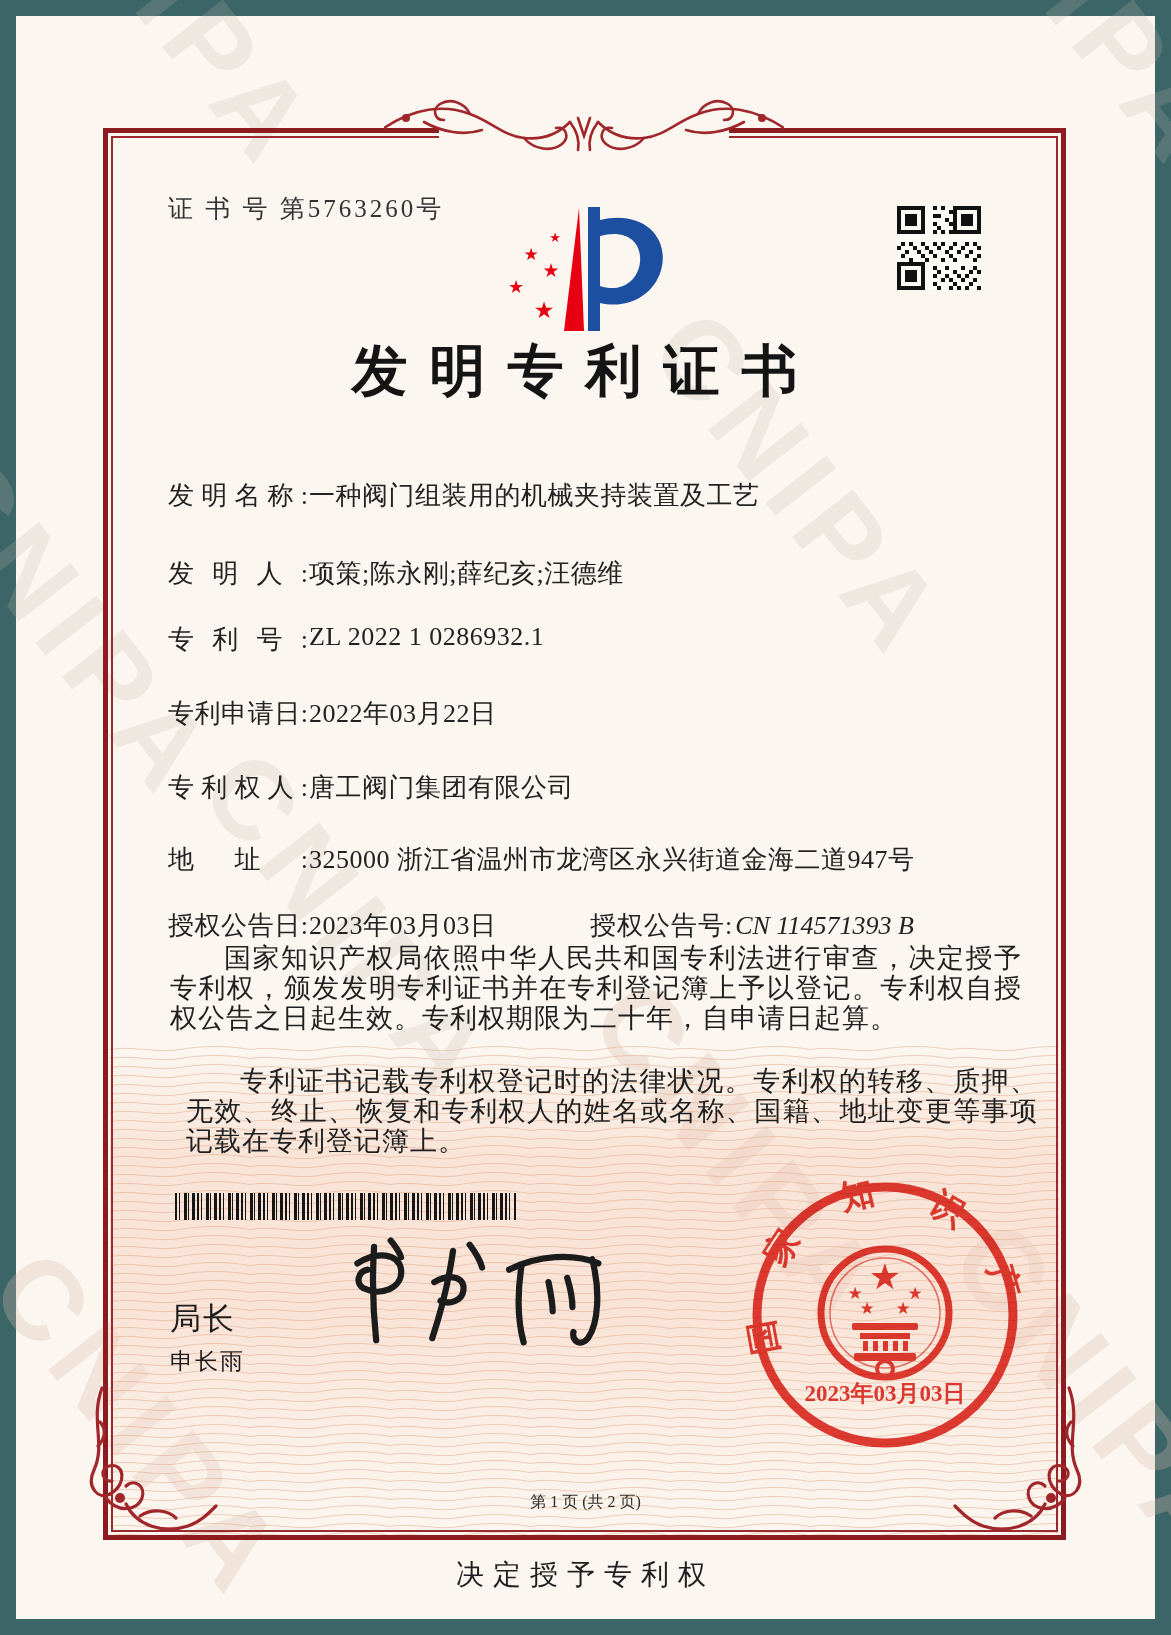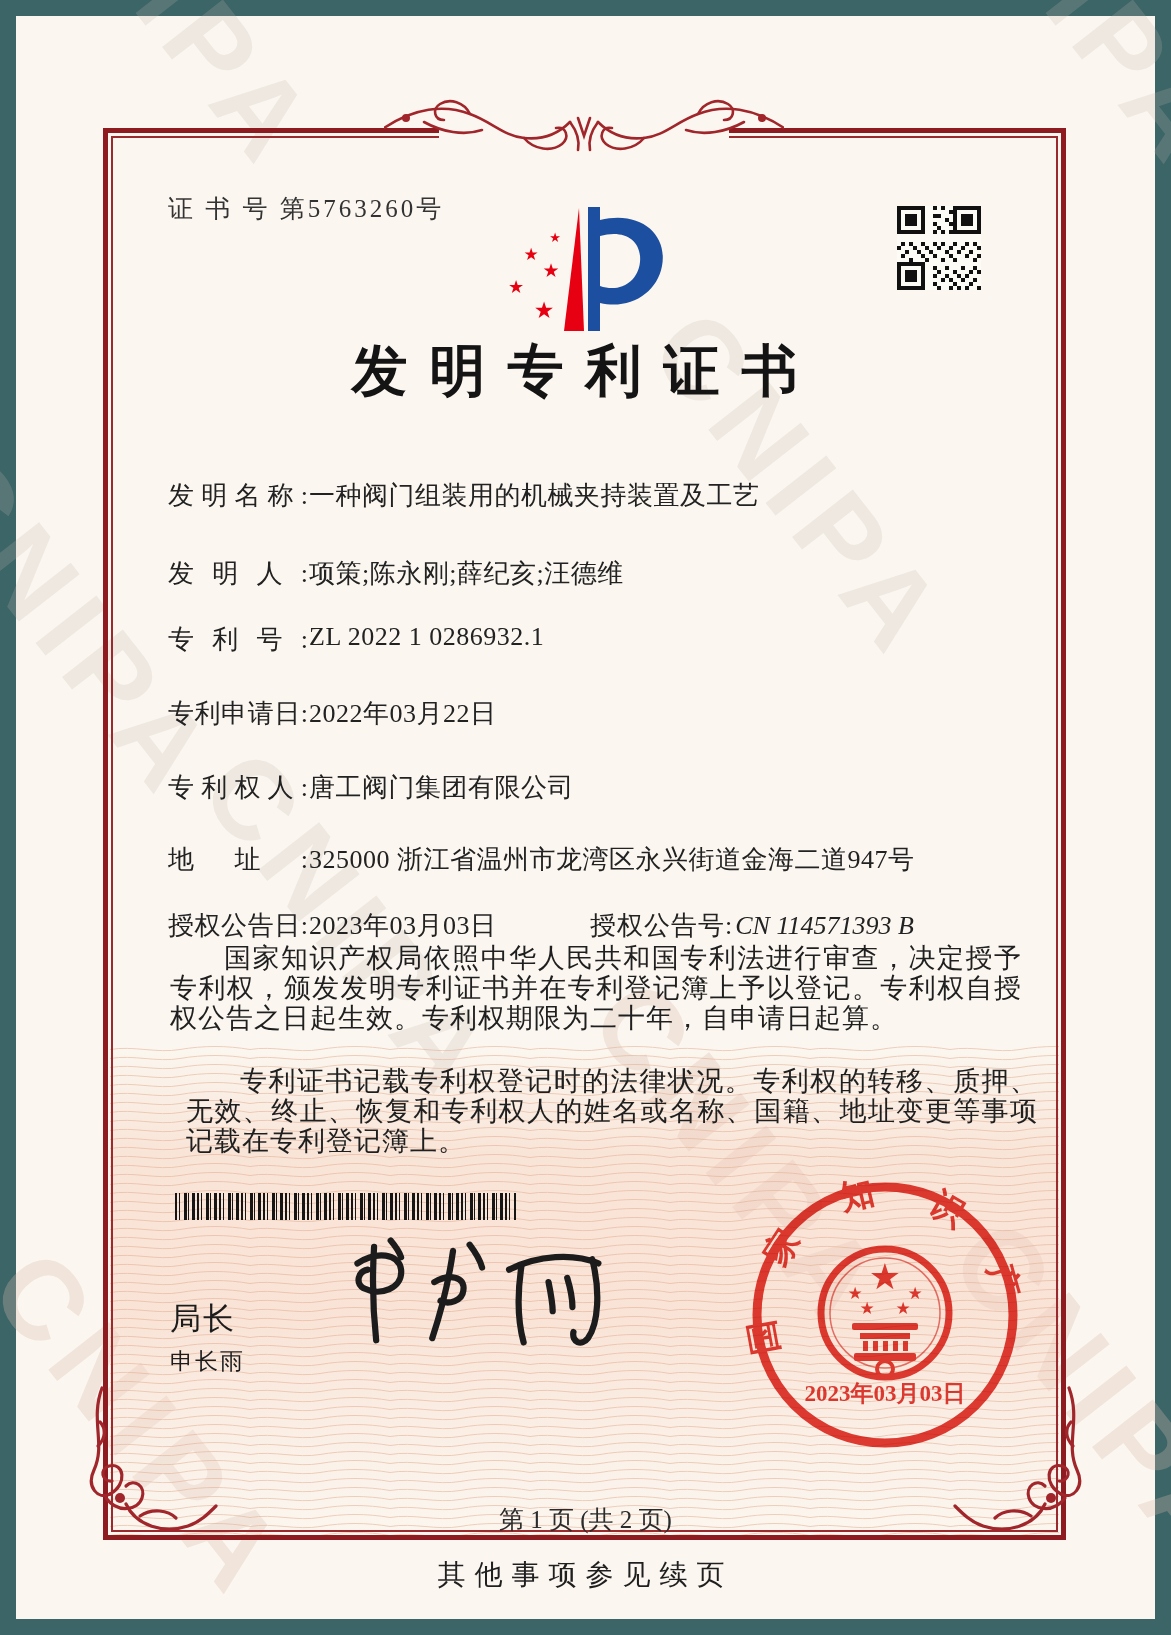--- a/index.html
+++ b/index.html
@@ -41,21 +41,21 @@
       #151515 4px 5px,transparent 5px 9px,
       #151515 9px 12px,transparent 12px 13px,
       #151515 13px 14px,transparent 14px 17px,
       #151515 17px 20px,transparent 20px 22px);}
   .sig-title{position:absolute;left:170px;top:1298px;font-family:"Liberation Sans","DejaVu Sans",sans-serif;
              font-size:31px;color:#1c1c1c;letter-spacing:2px;}
   .sig-name{position:absolute;left:170px;top:1346px;font-family:"Liberation Sans","DejaVu Sans",sans-serif;
             font-size:23px;color:#1c1c1c;letter-spacing:2px;}
   .signature{position:absolute;left:345px;top:1228px;}
   .seal{position:absolute;left:735px;top:1165px;mix-blend-mode:multiply;opacity:0.95;}
-  .footer-page{position:absolute;left:0;width:1171px;top:1492px;text-align:center;font-size:25px;color:#2b2b2b;margin-top:11px;}
+  .footer-page{position:absolute;left:0;width:1171px;top:1492px;text-align:center;font-size:16px;color:#2b2b2b;}
   .bottom-note{position:absolute;left:0;width:1171px;top:1556px;text-align:center;font-size:28px;
                letter-spacing:9px;color:#1f1f1f;}
   .orn{position:absolute;pointer-events:none;}
 </style>
 </head>
 <body>
 
 <div class="page">
   <div class="paper"></div>
 
@@ -226,15 +226,15 @@
             <rect x="158" y="176" width="5" height="10"></rect>
           <rect x="168" y="176" width="5" height="10"></rect>
           <rect x="119" y="188" width="62" height="8" rx="2"></rect>
         </g>
         <circle cx="150" cy="204" r="8" fill="none" stroke="#e0332b" stroke-width="4"></circle>
       </g>
       <text x="150" y="236" font-size="23" font-weight="bold" fill="#e0332b" text-anchor="middle">2023年03月03日</text>
     </svg>
 
     <div class="footer-page">第 1 页 (共 2 页)</div>
-    <div class="bottom-note">其他事项参见续页</div>
+    <div class="bottom-note">决定授予专利权</div>
   </div>
 </div>
 
 </body></html>

